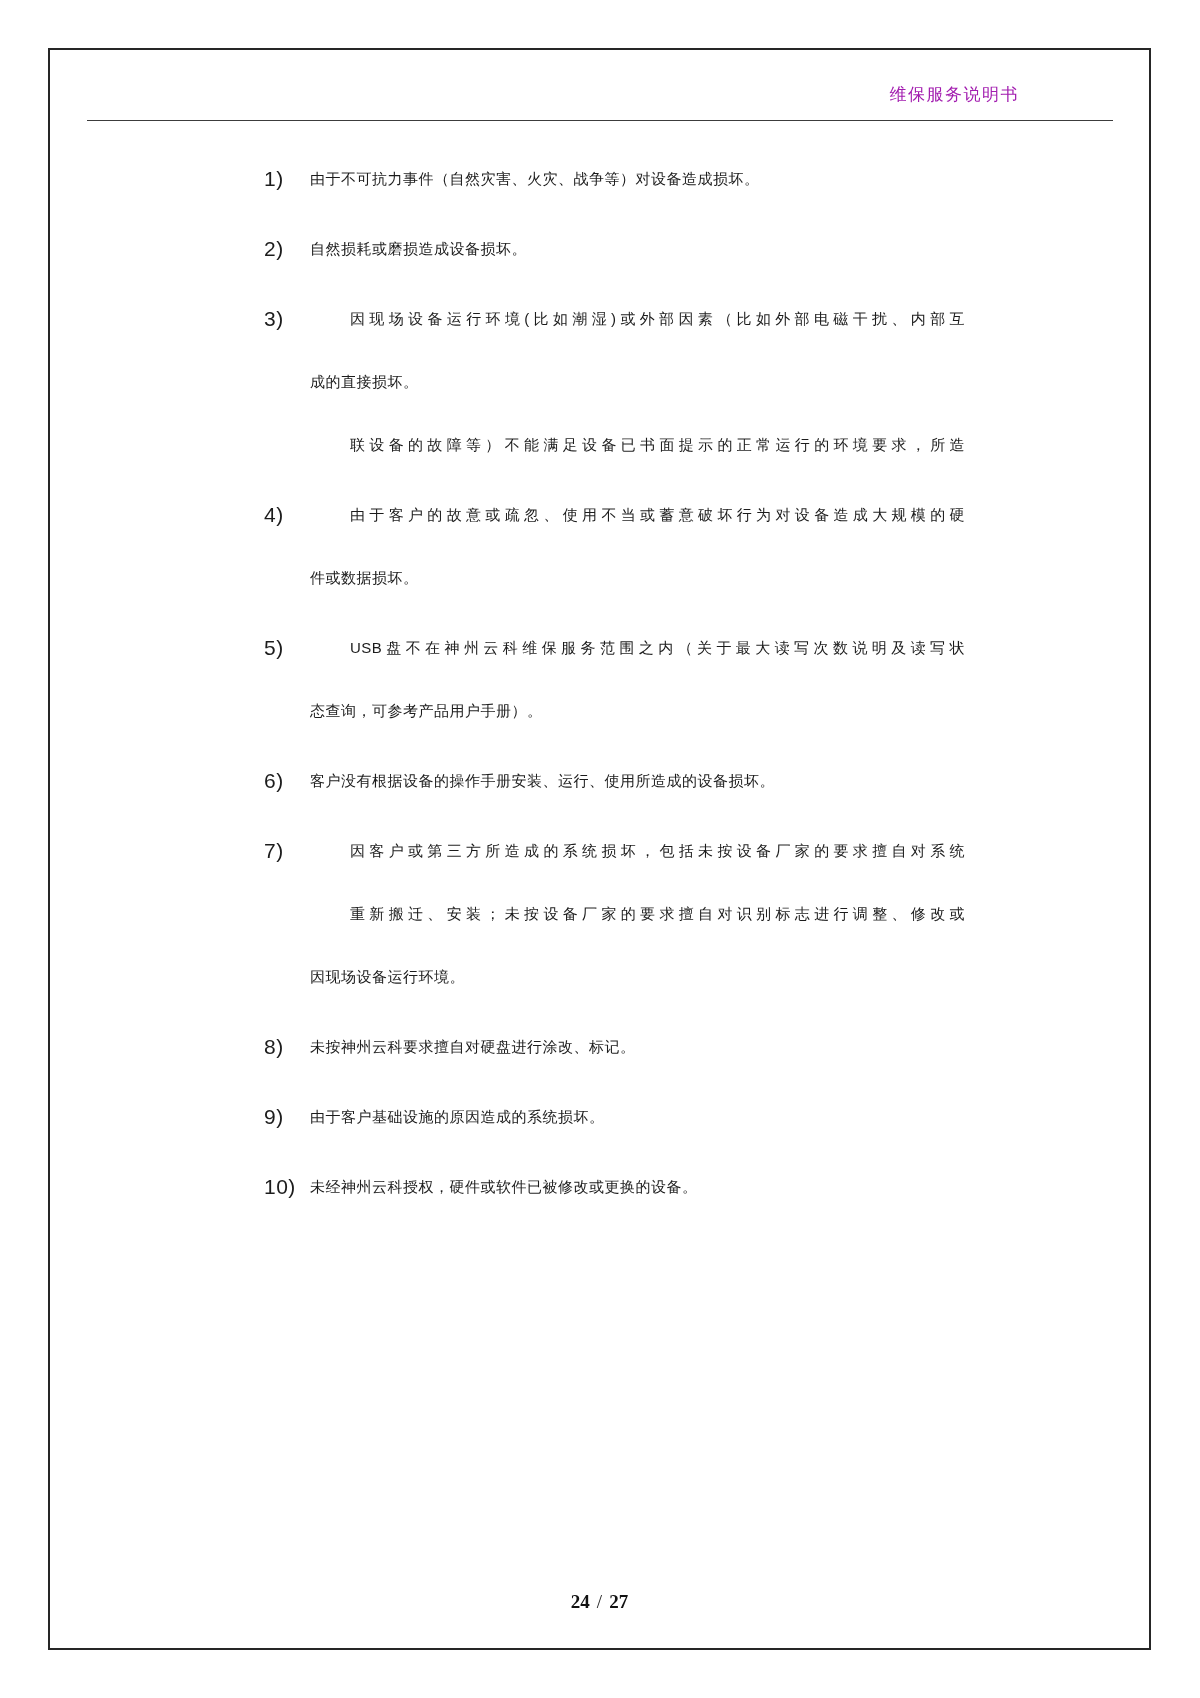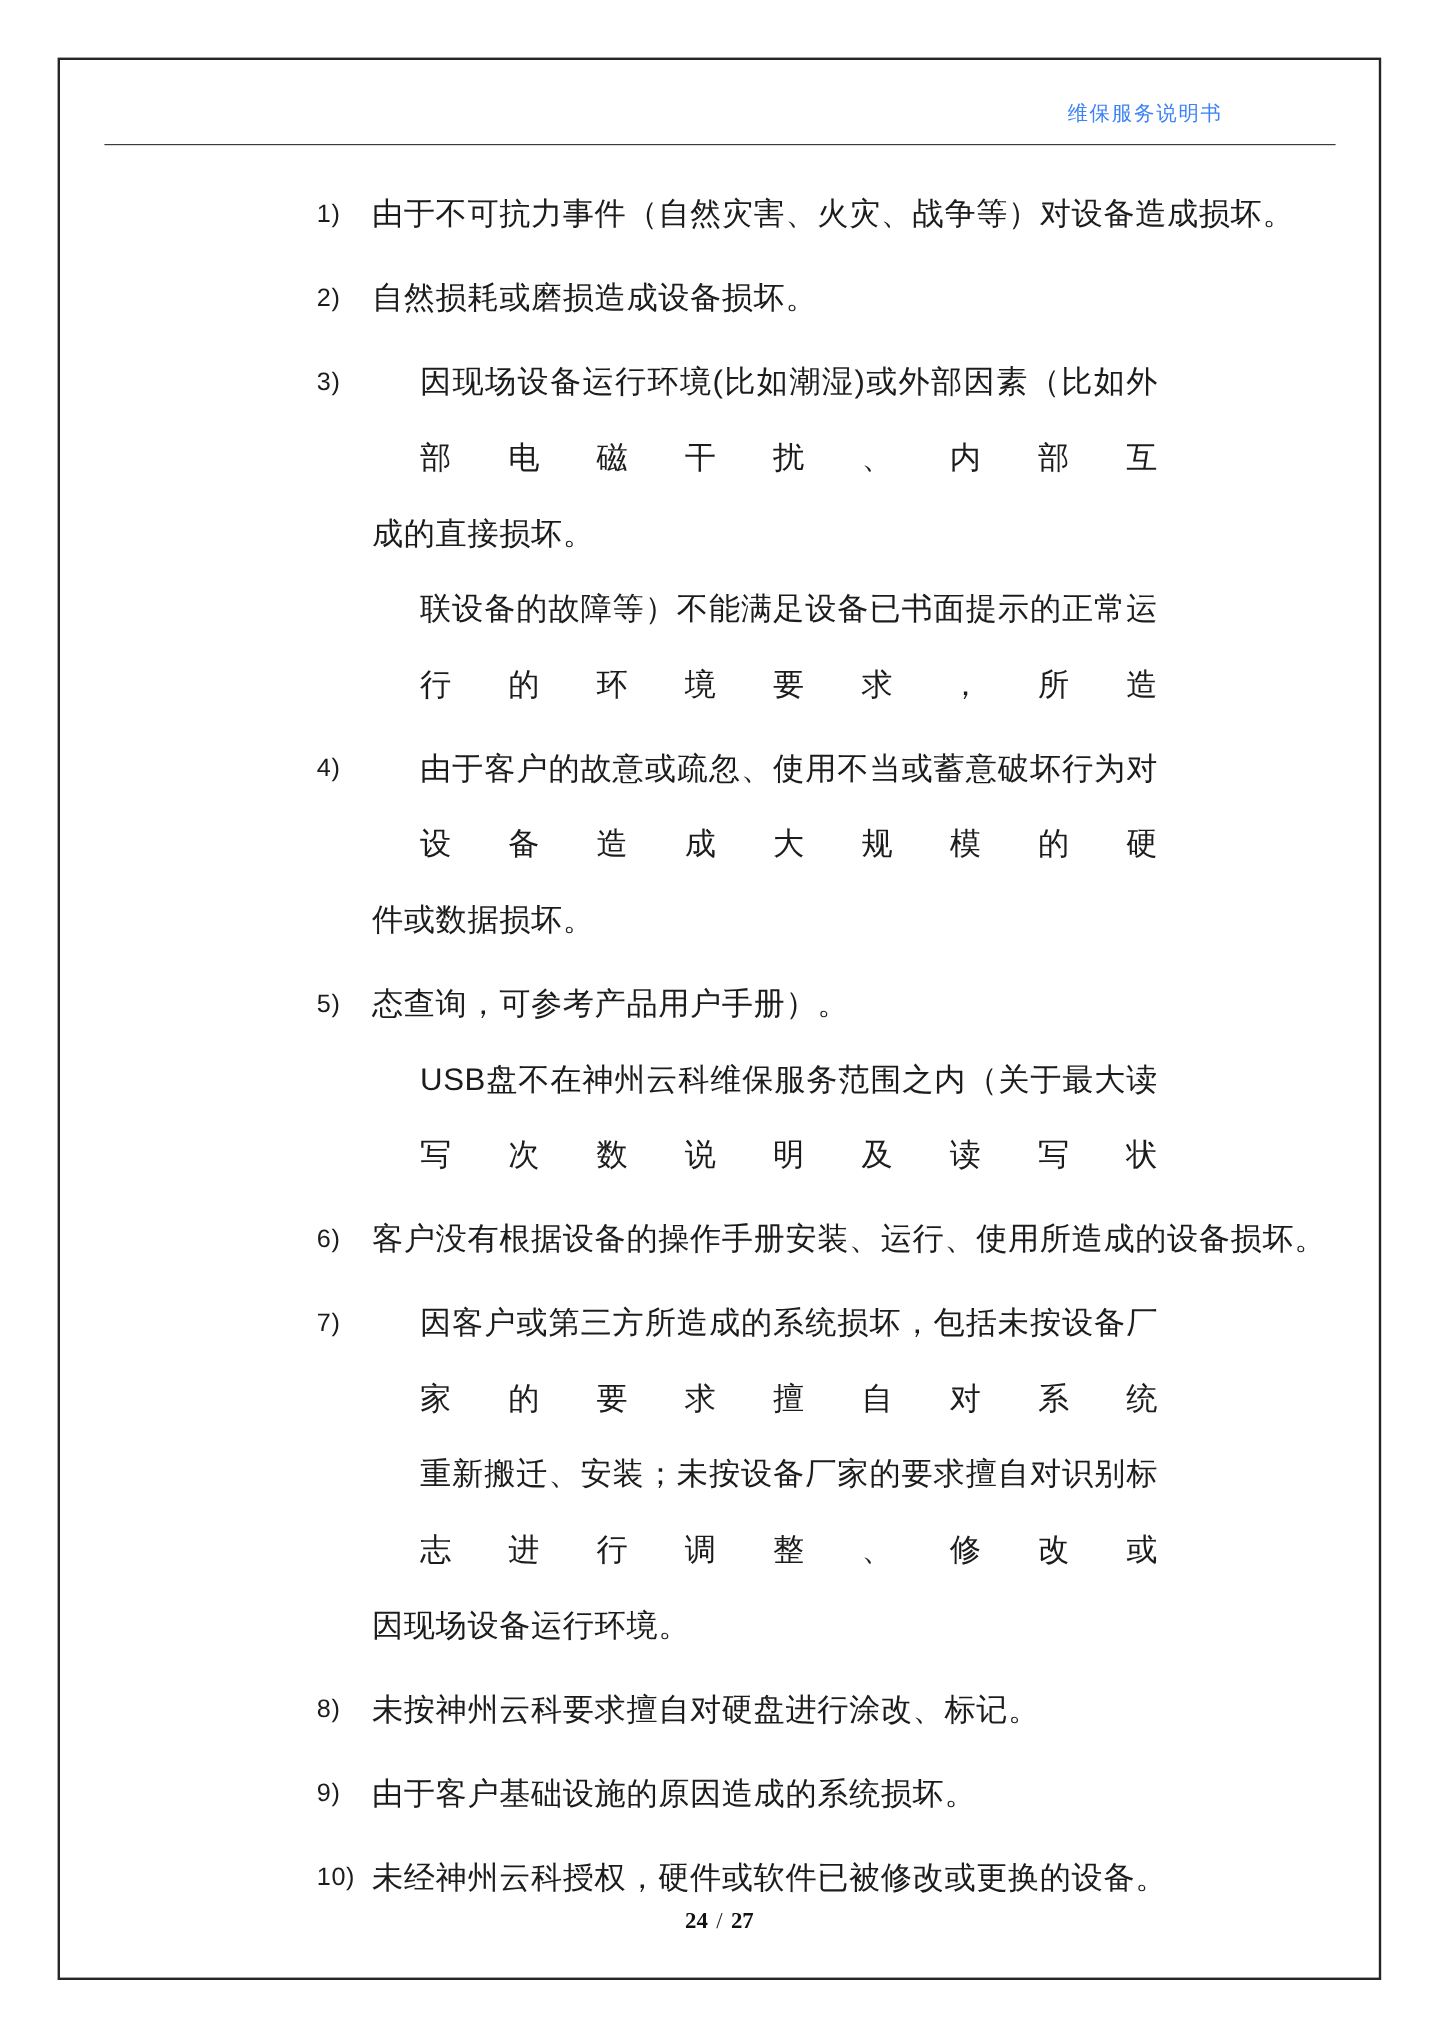--- a/index.html
+++ b/index.html
@@ -25,21 +25,21 @@
     box-sizing: border-box;
     background: #ffffff;
   }
   .header {
     position: absolute;
     top: 34px;
     right: 130px;
     font-family: "Liberation Serif", "DejaVu Serif", serif;
     font-size: 17px;
     letter-spacing: 1.5px;
-    color: #3b82f6;
+    color: #a21caf;
     line-height: 22px;
     white-space: nowrap;
   }
   .header-rule {
     position: absolute;
     top: 70px;
     left: 37px;
     right: 36px;
     border-top: 1px solid #3c3c3c;
     height: 0;
@@ -58,21 +58,21 @@
   .marker {
     flex: none;
     font-size: 21px;
     line-height: 63px;
     letter-spacing: 0.5px;
   }
   .item.level2 .marker { width: 46px; }
   .lines { flex: none; }
   .item.level2 .lines { width: 655px; }
   .line {
-    font-size: 26px;
+    font-size: 15px;
     line-height: 63px;
     letter-spacing: 0.5px;
     white-space: nowrap;
   }
   .line.justified {
     white-space: normal;
     text-align: justify;
     text-align-last: justify;
     margin-left: 40px;
   }
@@ -123,22 +123,22 @@
       <div class="item level2">
         <span class="marker">4)</span>
         <div class="lines">
           <div class="line justified">由于客户的故意或疏忽、使用不当或蓄意破坏行为对设备造成大规模的硬</div>
           <div class="line">件或数据损坏。</div>
         </div>
       </div>
       <div class="item level2">
         <span class="marker">5)</span>
         <div class="lines">
+          <div class="line justified">USB盘不在神州云科维保服务范围之内（关于最大读写次数说明及读写状</div>
           <div class="line">态查询，可参考产品用户手册）。</div>
-          <div class="line justified">USB盘不在神州云科维保服务范围之内（关于最大读写次数说明及读写状</div>
         </div>
       </div>
       <div class="item level2">
         <span class="marker">6)</span>
         <div class="lines">
           <div class="line">客户没有根据设备的操作手册安装、运行、使用所造成的设备损坏。</div>
         </div>
       </div>
       <div class="item level2">
         <span class="marker">7)</span>

